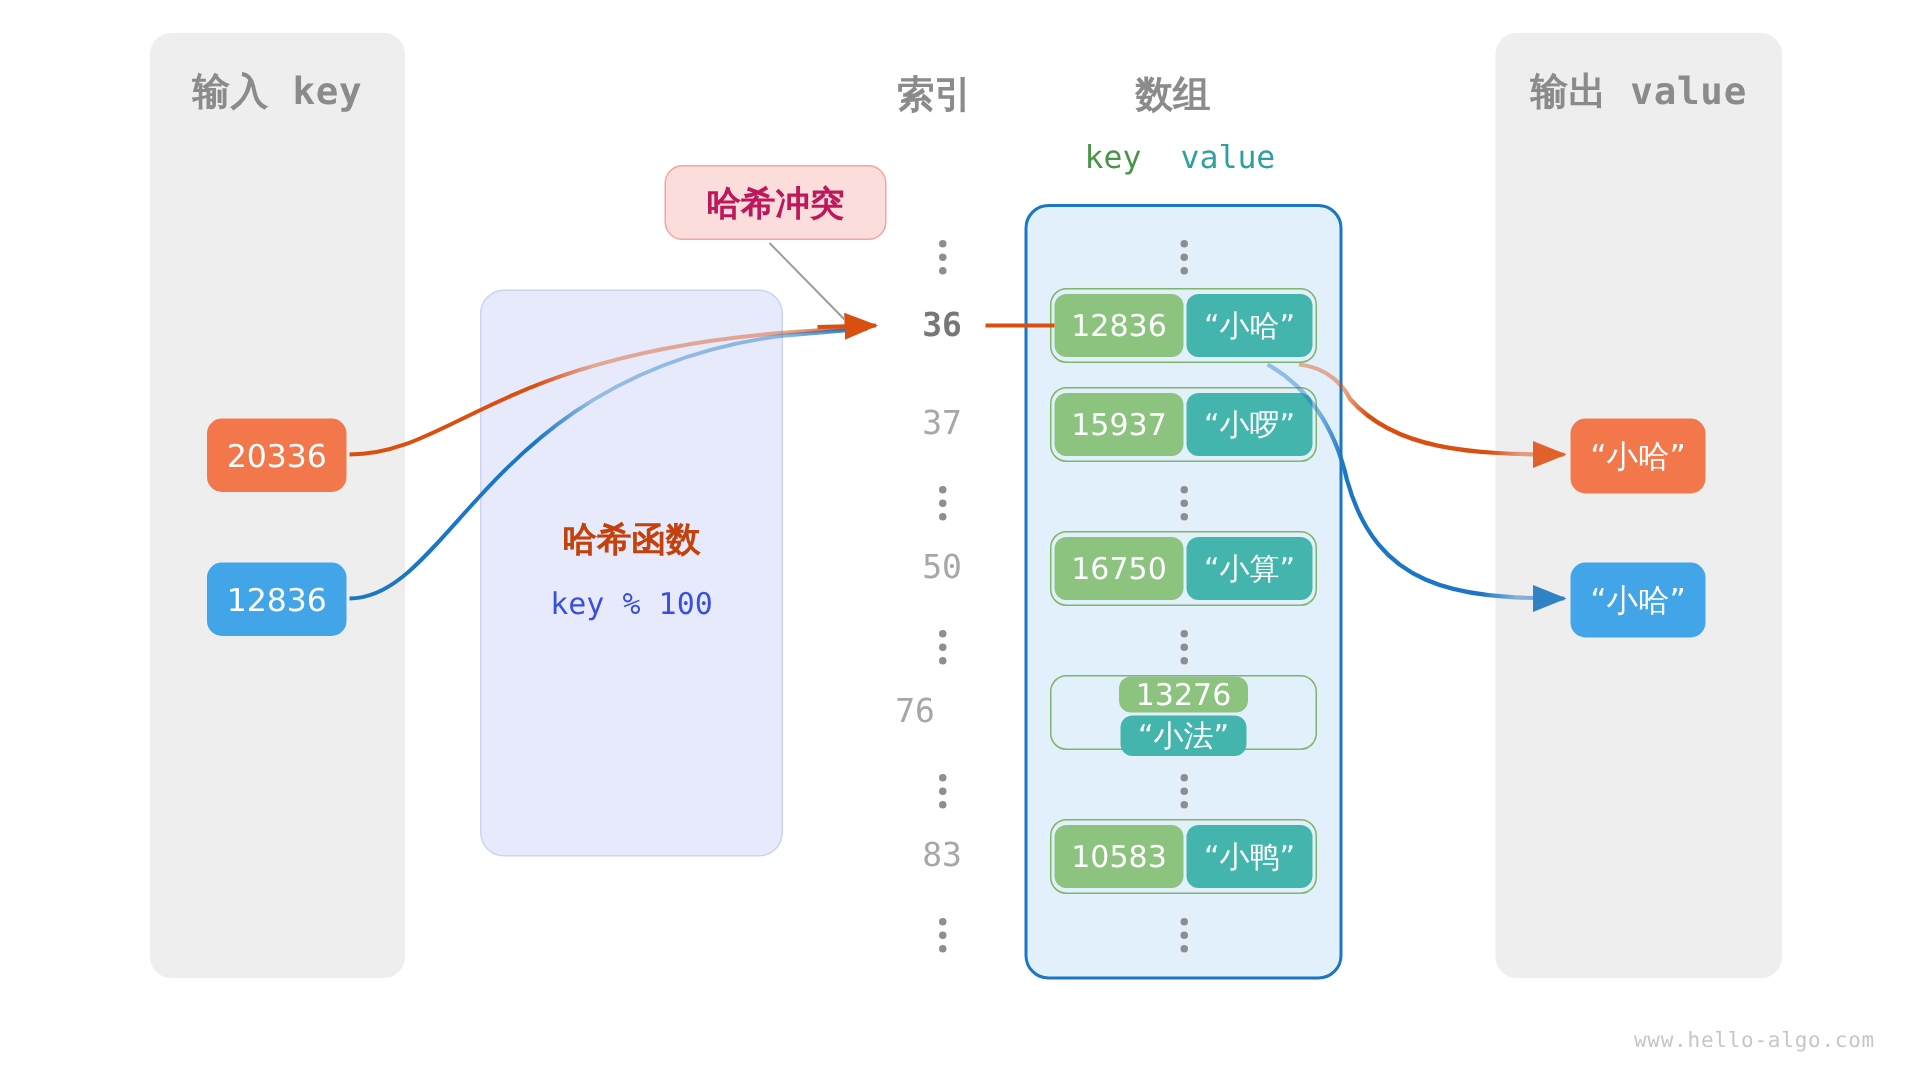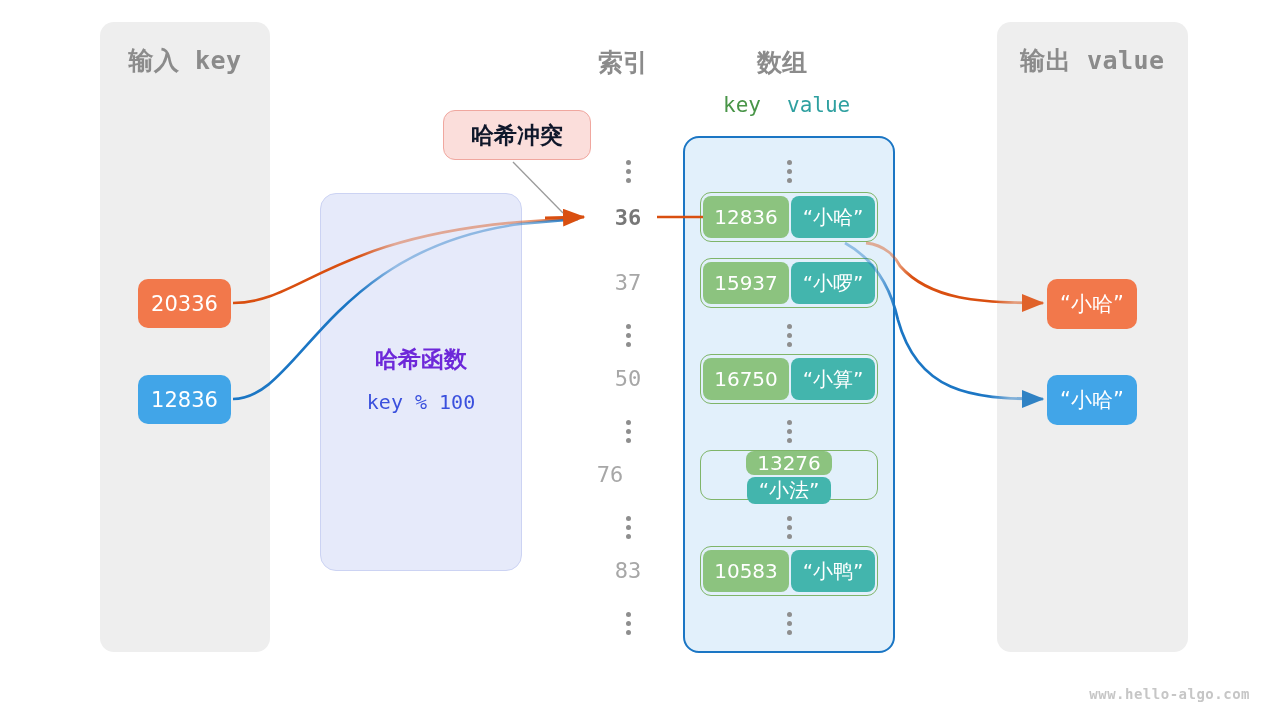--- a/index.html
+++ b/index.html
@@ -72,21 +72,21 @@
     box-sizing: border-box;
   }
   #hash-title {
     position: absolute;
     left: 0; top: 150px;
     width: 100%;
     text-align: center;
     font-family: "DejaVu Sans", "Liberation Sans", sans-serif;
     font-weight: bold;
     font-size: 23px;
-    color: #6d28d9;
+    color: #c2410c;
   }
   #hash-formula {
     position: absolute;
     left: 0; top: 196px;
     width: 100%;
     text-align: center;
     font-family: "DejaVu Sans Mono", "Liberation Mono", monospace;
     font-size: 20px;
     color: #3a50dd;
   }
@@ -101,21 +101,21 @@
     border-radius: 12px;
     display: flex;
     align-items: center;
     justify-content: center;
     box-sizing: border-box;
   }
   #collision-label {
     font-family: "DejaVu Sans", "Liberation Sans", sans-serif;
     font-weight: bold;
     font-size: 23px;
-    color: #0f172a;
+    color: #be185d;
   }
 
   
   .pill {
     position: absolute;
     border-radius: 10px;
     display: flex;
     align-items: center;
     justify-content: center;
     color: #ffffff;
@@ -225,21 +225,20 @@
   }
 
   
   #watermark {
     position: absolute;
     right: 30px; bottom: 18px;
     font-family: "DejaVu Sans Mono", "Liberation Mono", monospace;
     font-size: 14px;
     color: #c6c6c6;
     letter-spacing: 0.5px;
-    font-weight: bold;
   }
 </style>
 </head>
 <body>
 
 <div id="stage">
 
   <div class="side-panel" id="panel-input">
     <div class="panel-title">输入 key</div>
   </div>

